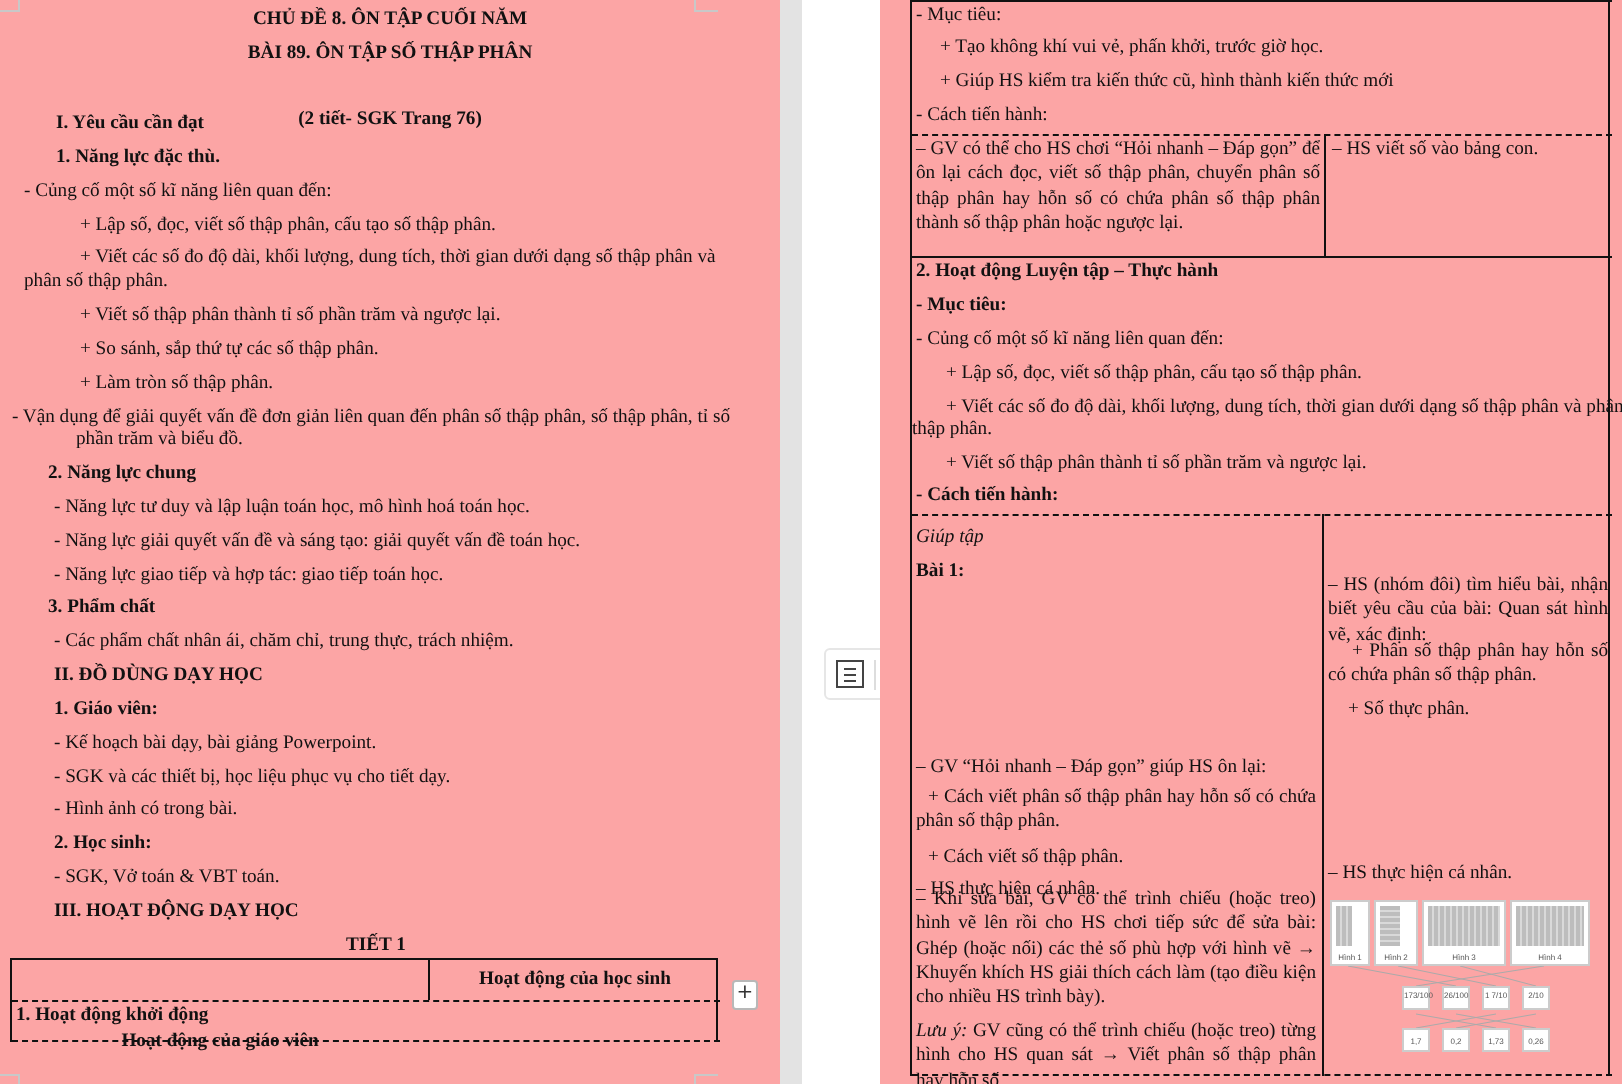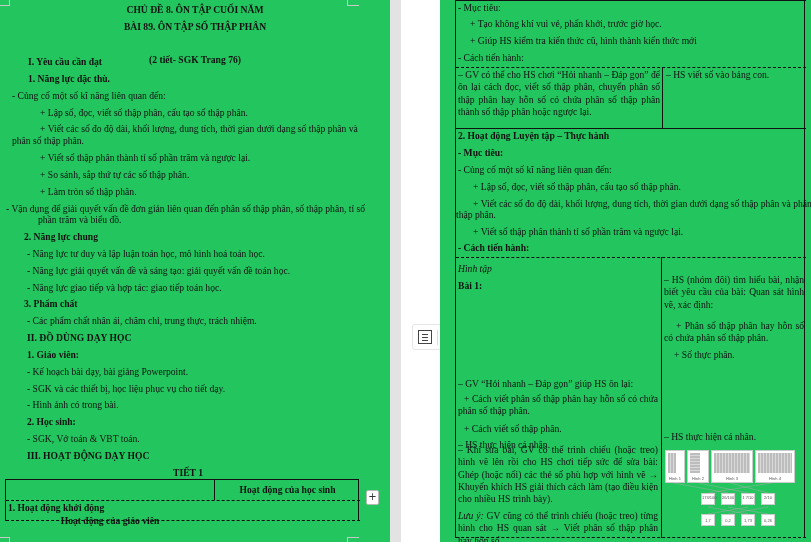--- a/index.html
+++ b/index.html
@@ -1,19 +1,19 @@
 <!DOCTYPE html>
 <html><head>
 <meta charset="utf-8">
 <style>
   * { box-sizing: border-box; margin: 0; padding: 0; }
   html, body { width: 811px; height: 542px; overflow: hidden; background: #ffffff; }
   body { position: relative; font-family: "Liberation Serif", serif; color: #111; font-size: 9.6px; line-height: 1.28; }
 
-  .page { position: absolute; background: #22c55e; overflow: hidden; }
+  .page { position: absolute; background: #fca5a5; overflow: hidden; }
   #page-left { left: 0; top: 0; width: 390px; height: 542px; }
   #page-right { left: 440px; top: 0; width: 371px; height: 542px; }
   .gutter { position: absolute; left: 390px; top: 0; width: 50px; height: 542px; background: #fff; }
   .gutter-bar { position: absolute; left: 390px; top: 0; width: 11px; height: 542px; background: #e3e3e3; }
   .corner-mark { position: absolute; width: 12px; height: 12px; border-color: #c8c8c8; border-style: solid; border-width: 0; }
 
   .center { text-align: center; }
   .b { font-weight: bold; }
   .i { font-style: italic; }
   .line { position: absolute; white-space: nowrap; }
@@ -128,24 +128,24 @@
     <div class="line" style="left:2px;top:164px;">-  Củng cố một số kĩ năng liên quan đến:</div>
     <div class="line" style="left:17px;top:181px;">+ Lập số, đọc, viết số thập phân, cấu tạo số thập phân.</div>
     <div class="line" style="left:17px;top:198px;">+ Viết các số đo độ dài, khối lượng, dung tích, thời gian dưới dạng số thập phân và phân số</div>
     <div class="line" style="left:0px;top:209px;">thập phân.</div>
     <div class="line" style="left:17px;top:226px;">+ Viết số thập phân thành tỉ số phần trăm và ngược lại.</div>
     <div class="line b" style="left:2px;top:242px;">- Cách tiến hành:</div>
     <div class="dash-h" style="left:0;top:257px;width:350px;"></div>
 
     <div class="solid-v" style="left:205px;top:257px;height:281px;"></div>
 
-    <div class="line i" style="left:2px;top:263px;">Hình tập</div>
+    <div class="line i" style="left:2px;top:263px;">Giúp tập</div>
     <div class="line b" style="left:2px;top:280px;">Bài 1:</div>
 
-    <div class="wrap" style="left:208px;top:274px;width:140px;text-align:justify;">– HS (nhóm đôi) tìm hiểu bài, nhận biết yêu cầu của bài: Quan sát hình vẽ, xác định:</div>
+    <div class="wrap" style="left:208px;top:287px;width:140px;text-align:justify;">– HS (nhóm đôi) tìm hiểu bài, nhận biết yêu cầu của bài: Quan sát hình vẽ, xác định:</div>
     <div class="wrap" style="left:208px;top:320px;width:140px;text-indent:12px;text-align:justify;">+ Phân số thập phân hay hỗn số có chứa phân số thập phân.</div>
     <div class="line" style="left:218px;top:349px;">+ Số thực phân.</div>
 
     <div class="line" style="left:2px;top:378px;">– GV “Hỏi nhanh – Đáp gọn” giúp HS ôn lại:</div>
     <div class="wrap" style="left:2px;top:393px;width:200px;text-indent:6px;text-align:justify;">+ Cách viết phân số thập phân hay hỗn số có chứa phân số thập phân.</div>
     <div class="line" style="left:8px;top:423px;">+ Cách viết số thập phân.</div>
     <div class="line" style="left:2px;top:439px;">– HS thực hiện cá nhân.</div>
     <div class="wrap" style="left:2px;top:444px;width:200px;text-align:justify;">– Khi sửa bài, GV có thể trình chiếu (hoặc treo) hình vẽ lên rồi cho HS chơi tiếp sức để sửa bài: Ghép (hoặc nối) các thẻ số phù hợp với hình vẽ → Khuyến khích HS giải thích cách làm (tạo điều kiện cho nhiều HS trình bày).</div>
     <div class="wrap" style="left:2px;top:510px;width:200px;text-align:justify;"><span class="i">Lưu ý:</span><span> GV cũng có thể trình chiếu (hoặc treo) từng hình cho HS quan sát → Viết phân số thập phân hay hỗn số</span></div>
 

